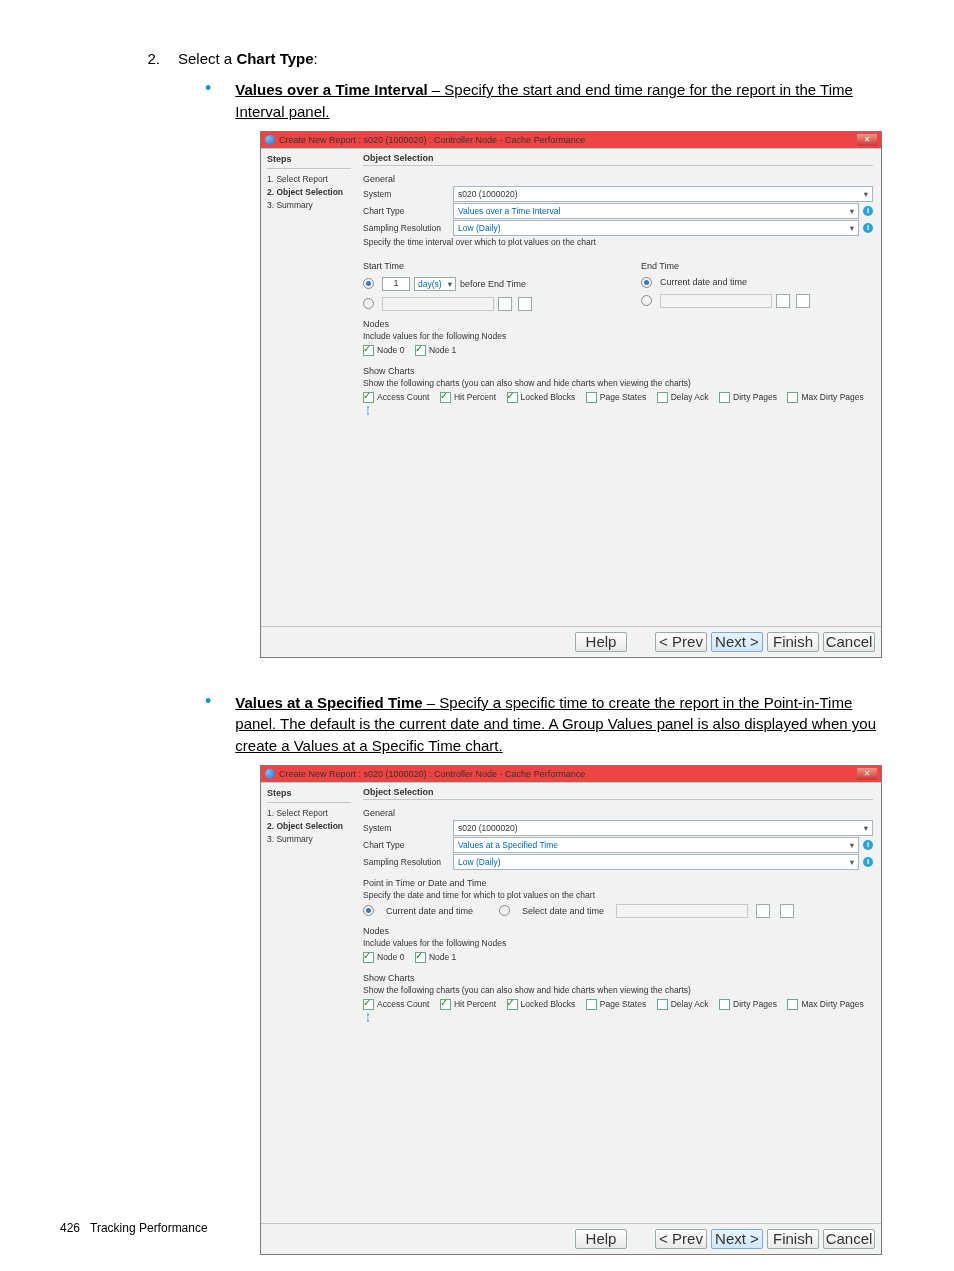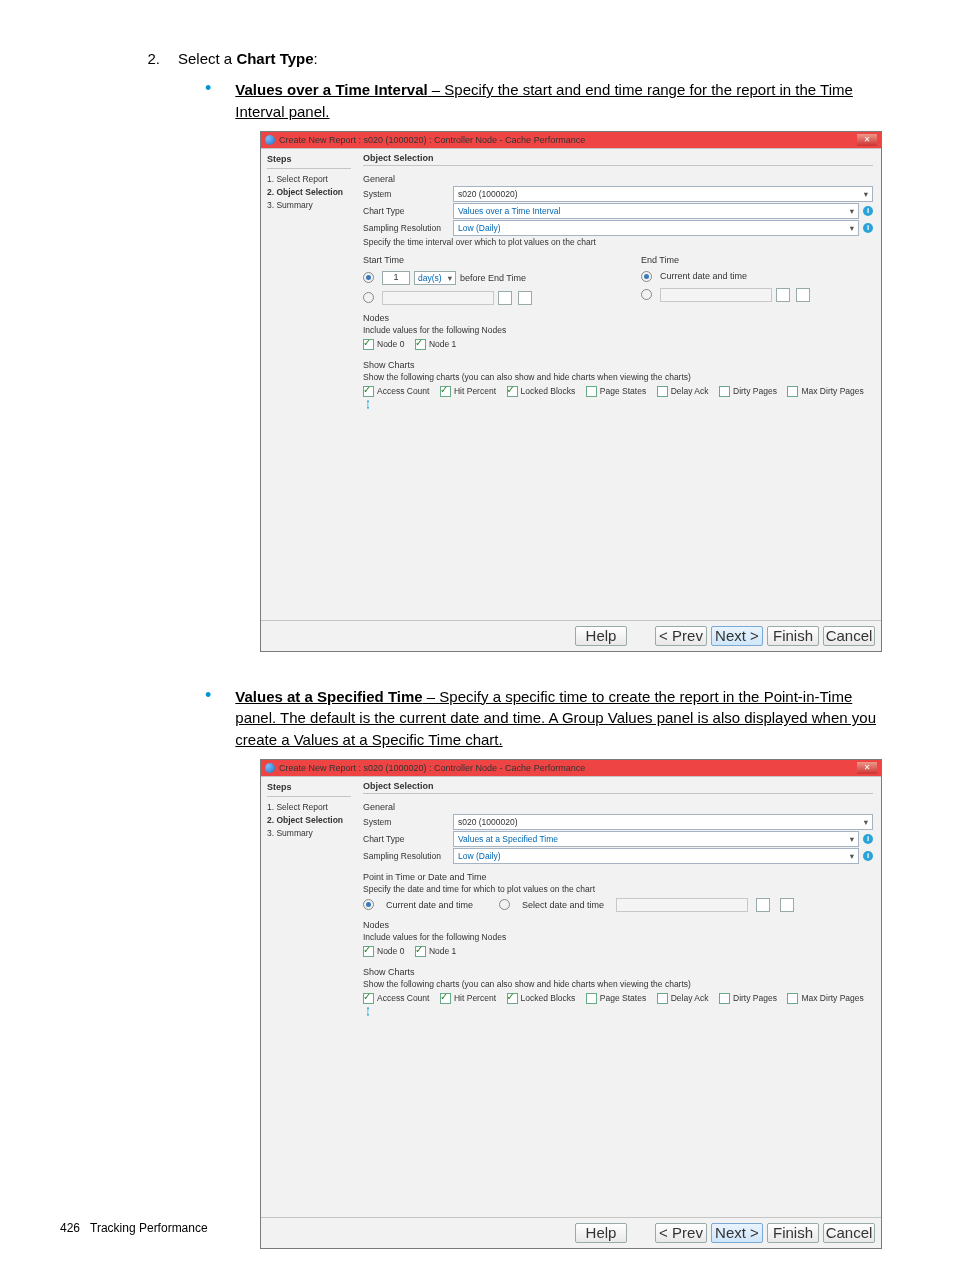--- a/index.html
+++ b/index.html
@@ -26,21 +26,21 @@
   .panel{flex:1;background:#f2f2f2;padding:4px 8px 10px 6px;}
   .panel .sec-hdr{font-size:9px;font-weight:bold;border-bottom:1px solid #c5c5c5;padding-bottom:2px;margin-bottom:2px;}
   .group-title{font-size:9px;margin-top:8px;margin-bottom:2px;}
   .desc{font-size:8.5px;color:#333;margin-bottom:4px;}
   .row{display:flex;align-items:center;margin:1px 0;}
   .lbl{width:90px;font-size:8.5px;}
   .field{flex:1;height:14px;background:#fff;border:1px solid #a6b3c2;font-size:8.5px;padding:0 4px;display:flex;align-items:center;position:relative;}
   .field.blue{color:#0066b3;}
   .drop-arrow{margin-left:auto;color:#555;}
   .info{width:10px;height:10px;border-radius:50%;background:#2aa3d8;color:#fff;font-size:8px;line-height:10px;text-align:center;margin-left:4px;font-weight:bold;}
-  .half{display:flex;gap:68px;margin-top:8px;}
+  .half{display:flex;gap:68px;margin-top:14px;}
   .col{flex:0 0 210px;}
   .radio{width:9px;height:9px;border:1px solid #888;border-radius:50%;display:inline-block;vertical-align:middle;margin-right:4px;position:relative;}
   .radio.on::after{content:"";position:absolute;inset:2px;border-radius:50%;background:#3a7ab8;}
   .spin{width:24px;height:12px;border:1px solid #9aa;background:#fff;display:inline-block;vertical-align:middle;}
   .sel{height:12px;border:1px solid #9aa;background:#fff;display:inline-flex;align-items:center;font-size:8.5px;padding:0 3px;color:#0066b3;}
   .sel .drop-arrow{margin-left:6px;}
   .txtbox{height:12px;border:1px solid #9aa;background:#fff;display:inline-block;}
   .txtbox.dim{background:#f4f4f4;border-color:#c8c8c8;}
   .cal{width:12px;height:12px;border:1px solid #9aa;background:#fff;display:inline-block;margin-left:2px;vertical-align:middle;}
   .chk{width:9px;height:9px;border:1px solid #6a8;background:#fff;display:inline-block;vertical-align:middle;margin-right:3px;position:relative;}

